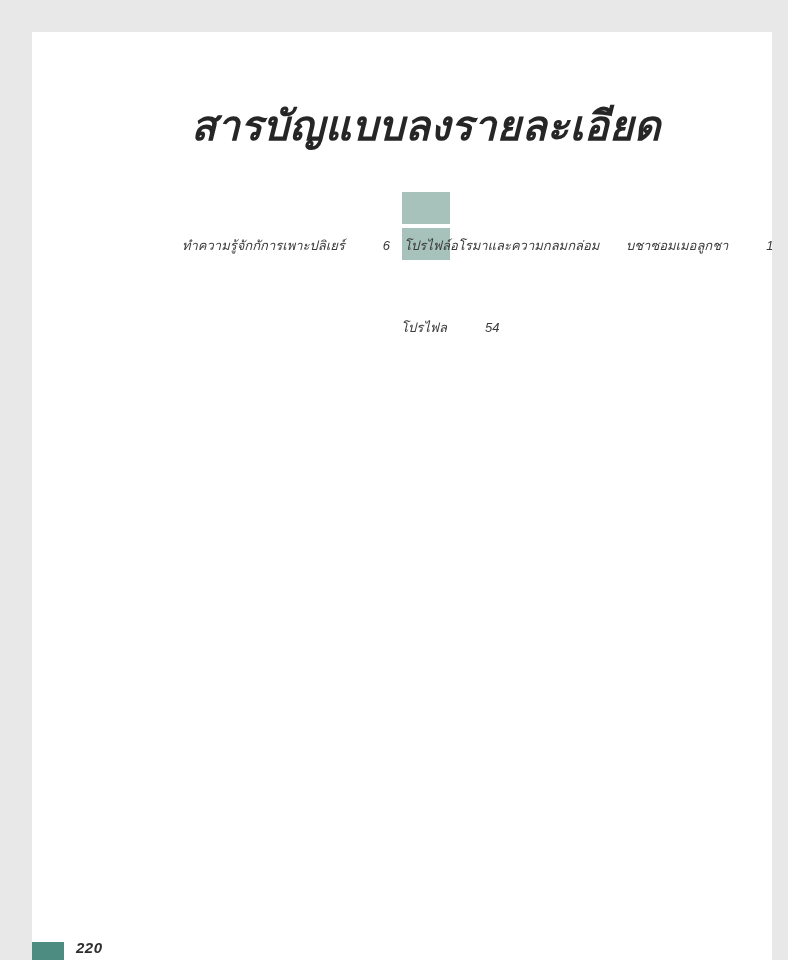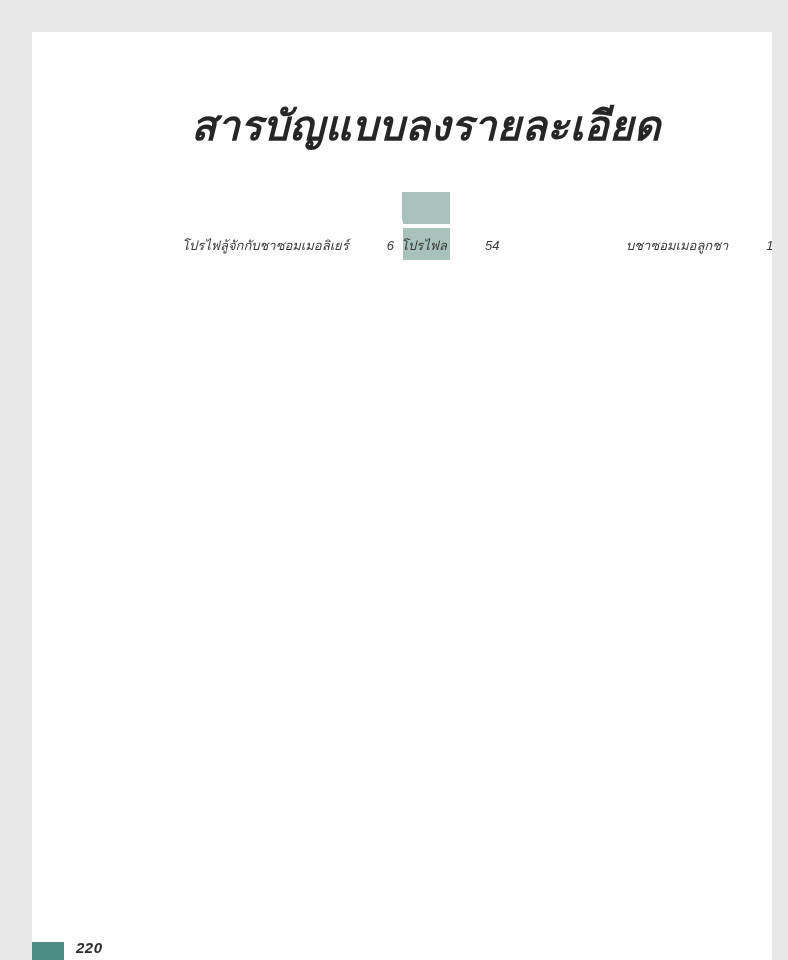--- a/index.html
+++ b/index.html
@@ -47,25 +47,28 @@
     <div class="title">สารบัญแบบลงรายละเอียด</div>
     <div class="title-rule">
       <div class="line" style="background: rgb(167, 194, 186);"></div>
       <div class="line" style="background: rgb(167, 194, 186);"></div>
     </div>
   </div>
 
   <div class="columns">
     <div class="col">
         <div class="row">
-          <span class="label">โปรไฟลู้จักกับชาซอมเมอลิเยร์</span>
+          <span class="label">ทำความรู้จักกัการเพาะปลิเยร์</span>
           <span class="page">6</span>
         </div>
       </div>
     <div class="col">
+        <div class="row">
+          <span class="label">โปรไฟล์อโรมาและความกลมกล่อม</span>
+        </div>
         <div class="row indent">
           <span class="label">โปรไฟล</span>
           <span class="page">54</span>
         </div>
       </div>
     <div class="col">
         <div class="row">
           <span class="label">บชาซอมเมอลูกชา</span>
           <span class="page">103</span>
         </div>

